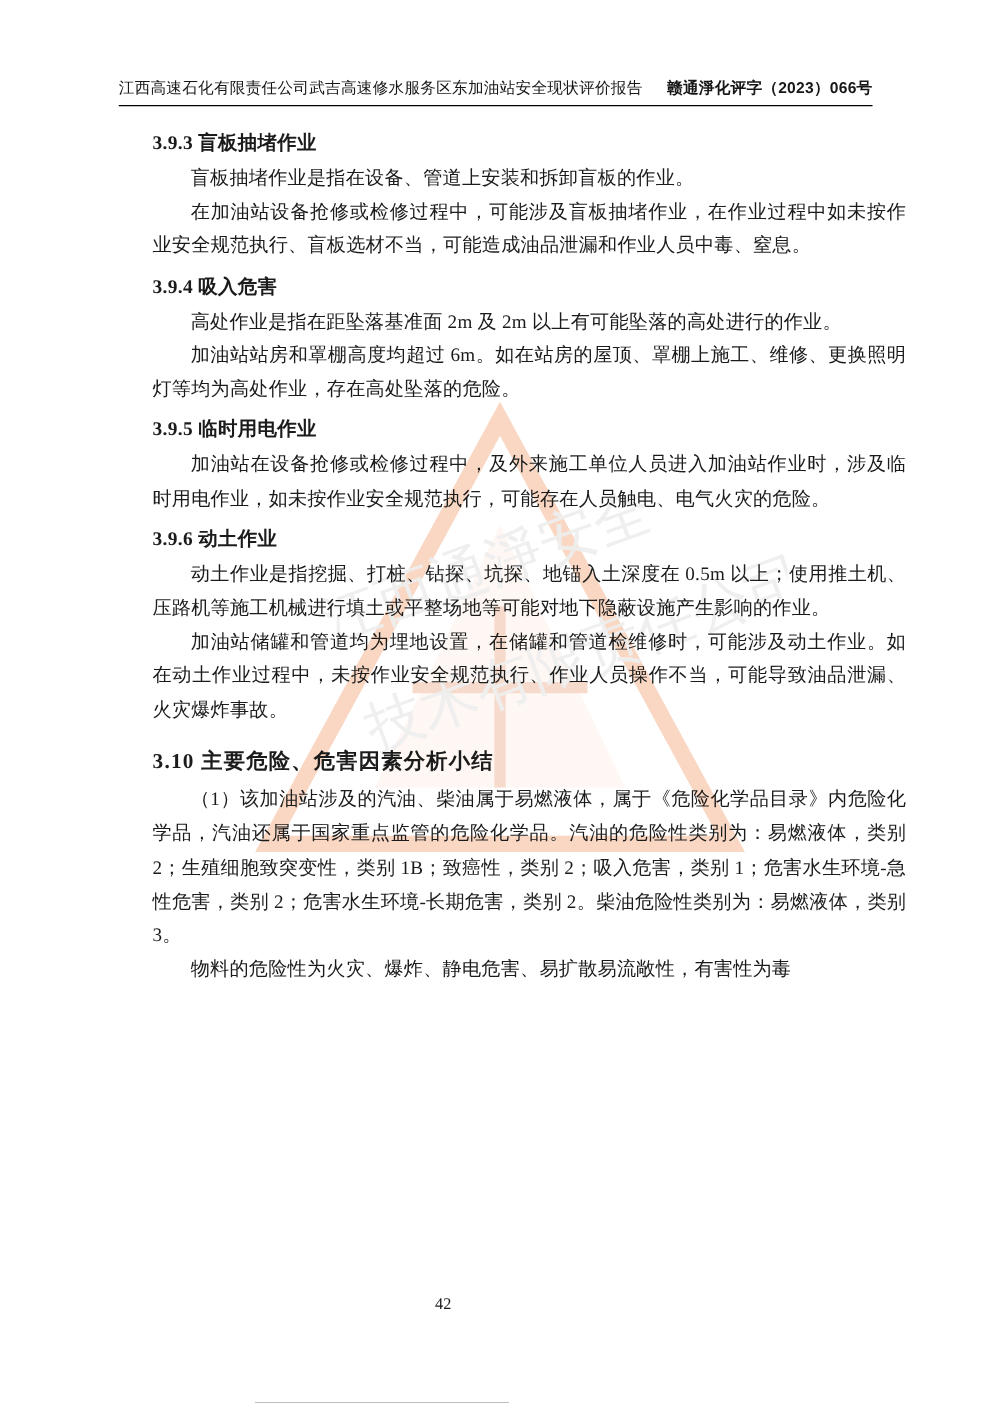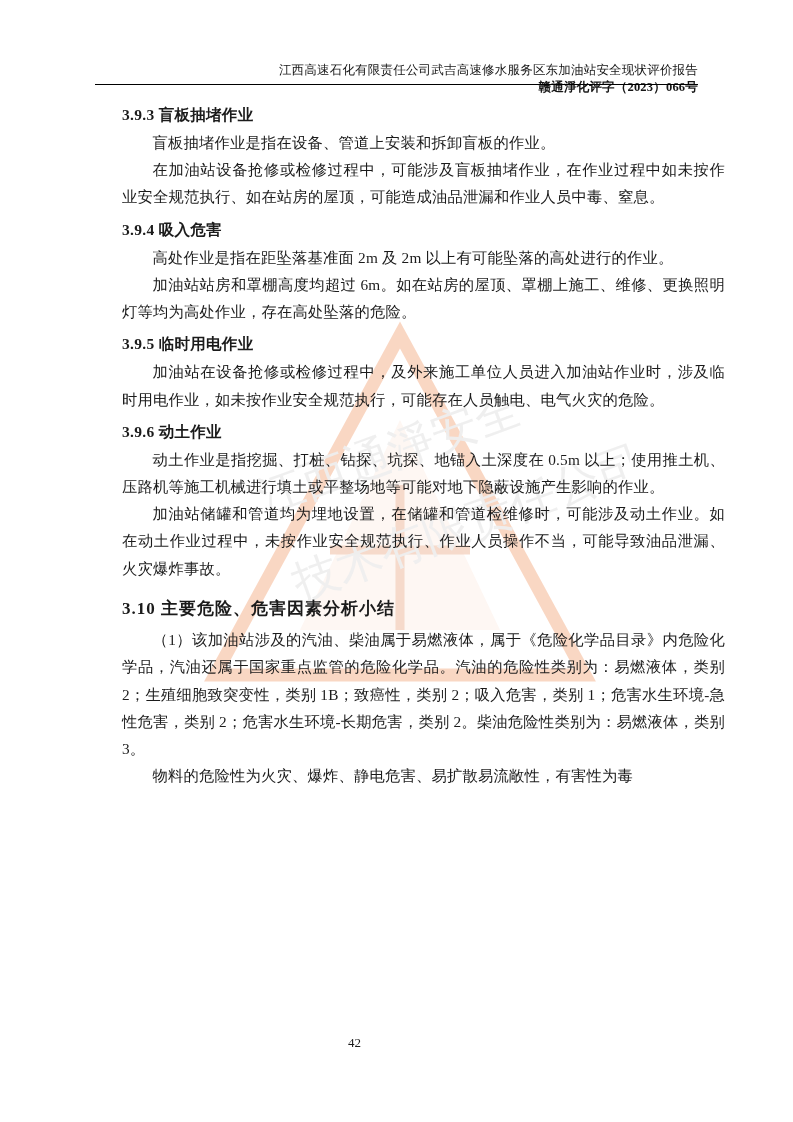--- a/index.html
+++ b/index.html
@@ -39,29 +39,28 @@
     left: 0;
     top: 62px;
     width: 793px;
     padding: 0 95px;
     box-sizing: border-box;
     display: flex;
     justify-content: space-between;
     align-items: flex-end;
     font-size: 12.5px;
     letter-spacing: 0.2px;
-    flex-direction: column;
   }
   .header-left {
     font-family: "Liberation Serif", "DejaVu Serif", serif;
     color: #161616;
     white-space: nowrap;
   }
   .header-right {
-    font-family: Liberation Serif, serif;
+    font-family: Liberation Sans, sans-serif;
     font-weight: bold;
     color: #161616;
     white-space: nowrap;
   }
   .header-rule {
     position: absolute;
     left: 95px;
     top: 84px;
     width: 603px;
     height: 1px;
@@ -135,21 +134,21 @@
   <div class="header">
     <span class="header-left">江西高速石化有限责任公司武吉高速修水服务区东加油站安全现状评价报告</span>
     <span class="header-right">赣通淨化评字（2023）066号</span>
   </div>
   <div class="header-rule"></div>
 
   <div class="content">
 
     <h3 class="h3">3.9.3 盲板抽堵作业</h3>
     <p class="para">盲板抽堵作业是指在设备、管道上安装和拆卸盲板的作业。</p>
-    <p class="para">在加油站设备抢修或检修过程中，可能涉及盲板抽堵作业，在作业过程中如未按作业安全规范执行、如在站房的屋顶，可能造成油品泄漏和作业人员中毒、窒息。</p>
+    <p class="para">在加油站设备抢修或检修过程中，可能涉及盲板抽堵作业，在作业过程中如未按作业安全规范执行、盲板选材不当，可能造成油品泄漏和作业人员中毒、窒息。</p>
 
     <h3 class="h3">3.9.4 吸入危害</h3>
     <p class="para">高处作业是指在距坠落基准面 2m 及 2m 以上有可能坠落的高处进行的作业。</p>
     <p class="para">加油站站房和罩棚高度均超过 6m。如在站房的屋顶、罩棚上施工、维修、更换照明灯等均为高处作业，存在高处坠落的危险。</p>
 
     <h3 class="h3">3.9.5 临时用电作业</h3>
     <p class="para">加油站在设备抢修或检修过程中，及外来施工单位人员进入加油站作业时，涉及临时用电作业，如未按作业安全规范执行，可能存在人员触电、电气火灾的危险。</p>
 
     <h3 class="h3">3.9.6 动土作业</h3>
     <p class="para">动土作业是指挖掘、打桩、钻探、坑探、地锚入土深度在 0.5m 以上；使用推土机、压路机等施工机械进行填土或平整场地等可能对地下隐蔽设施产生影响的作业。</p>

